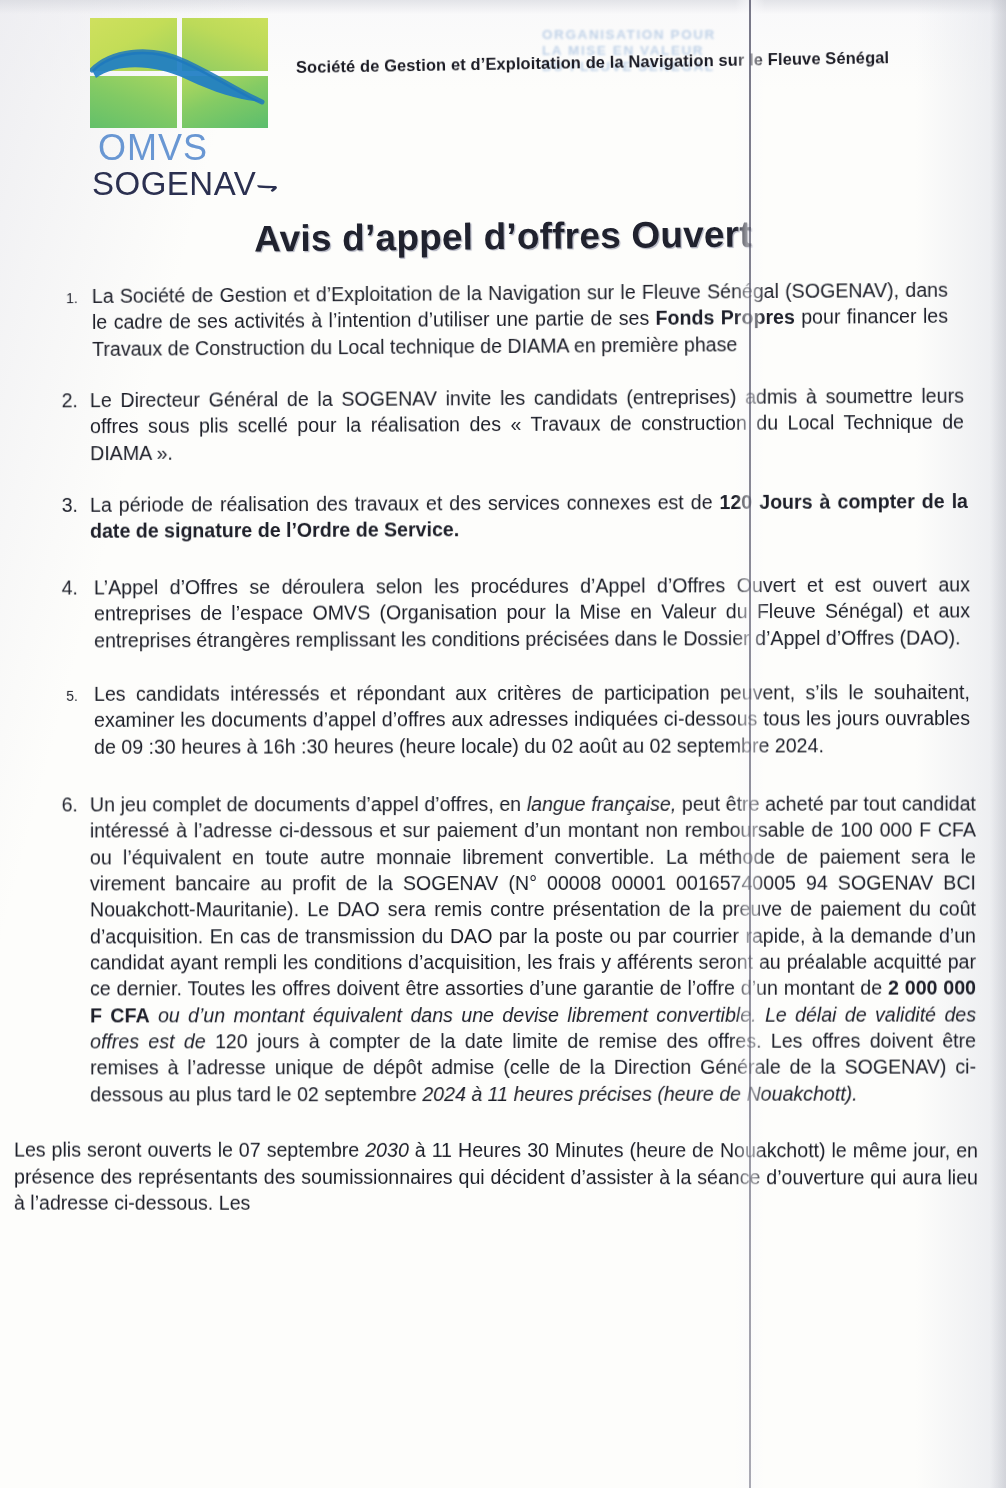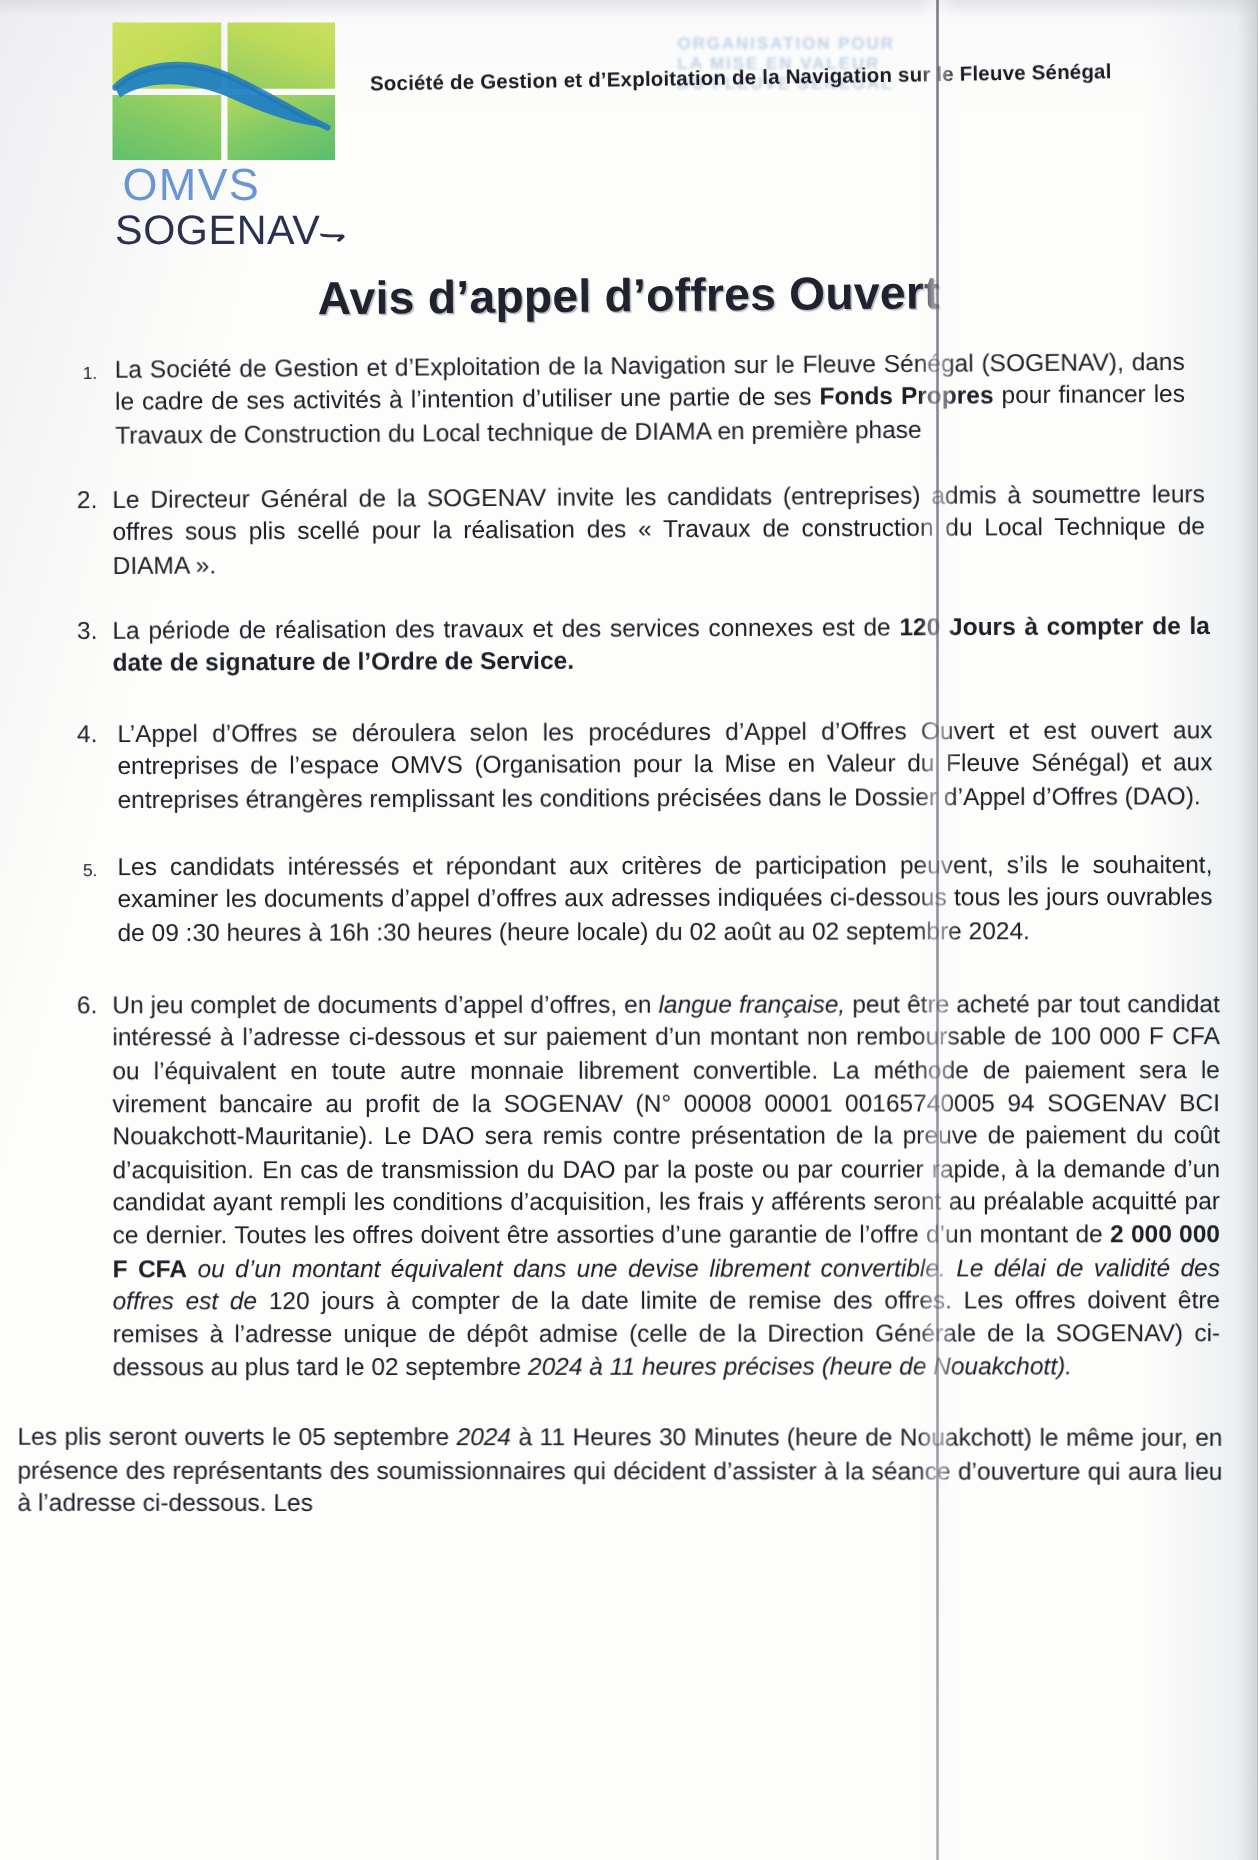--- a/index.html
+++ b/index.html
@@ -299,16 +299,16 @@
     <div class="item ink" id="item-5">
       <div class="item-num">5.</div>
       <div class="item-body"><span>Les candidats intéressés et répondant aux critères de participation peuvent, s’ils le souhaitent, examiner les documents d’appel d’offres aux adresses indiquées ci-dessous tous les jours ouvrables de 09 :30 heures à 16h :30 heures (heure locale) du 02 août au 02 septembre 2024.</span></div>
     </div>
 
     <div class="item ink" id="item-6">
       <div class="item-num">6.</div>
       <div class="item-body"><span>Un jeu complet de documents d’appel d’offres, en </span><i>langue française,</i><span> peut être acheté par tout candidat intéressé à l’adresse ci-dessous et sur paiement d’un montant non remboursable de 100 000 F CFA ou l’équivalent en toute autre monnaie librement convertible.  La méthode de paiement sera le virement bancaire au profit de la SOGENAV (N° 00008 00001 00165740005 94 SOGENAV BCI Nouakchott-Mauritanie). Le DAO sera remis contre présentation de la preuve de paiement du coût d’acquisition. En cas de transmission du DAO par la poste ou par courrier rapide, à la demande d’un candidat ayant rempli les conditions d’acquisition, les frais y afférents seront au préalable acquitté par ce dernier. Toutes les offres doivent être assorties d’une garantie de l’offre d’un montant de </span><b>2 000 000 F CFA</b><i> ou d’un montant équivalent dans une devise librement convertible. Le délai de validité des offres est de </i><span>120 jours à compter de la date limite de remise des offres. Les offres doivent être remises à l’adresse unique de dépôt admise (celle de la Direction Générale de la SOGENAV) ci-dessous au plus tard le 02 septembre </span><i>2024 à 11 heures précises (heure de Nouakchott).</i></div>
     </div>
 
-    <div class="p-free ink" id="closing"><span>Les plis seront ouverts le 05 septembre </span><i>2024</i><span> à 11 Heures 30 Minutes (heure de Nouakchott) le même jour, en présence des représentants des soumissionnaires qui décident d’assister à la séance d’ouverture qui aura lieu à l’adresse ci-dessous. Les</span></div>
+    <div class="p-free ink" id="closing"><span>Les plis seront ouverts le 07 septembre </span><i>2030</i><span> à 11 Heures 30 Minutes (heure de Nouakchott) le même jour, en présence des représentants des soumissionnaires qui décident d’assister à la séance d’ouverture qui aura lieu à l’adresse ci-dessous. Les</span></div>
 
   </div>
 </div>
 
 </body></html>

